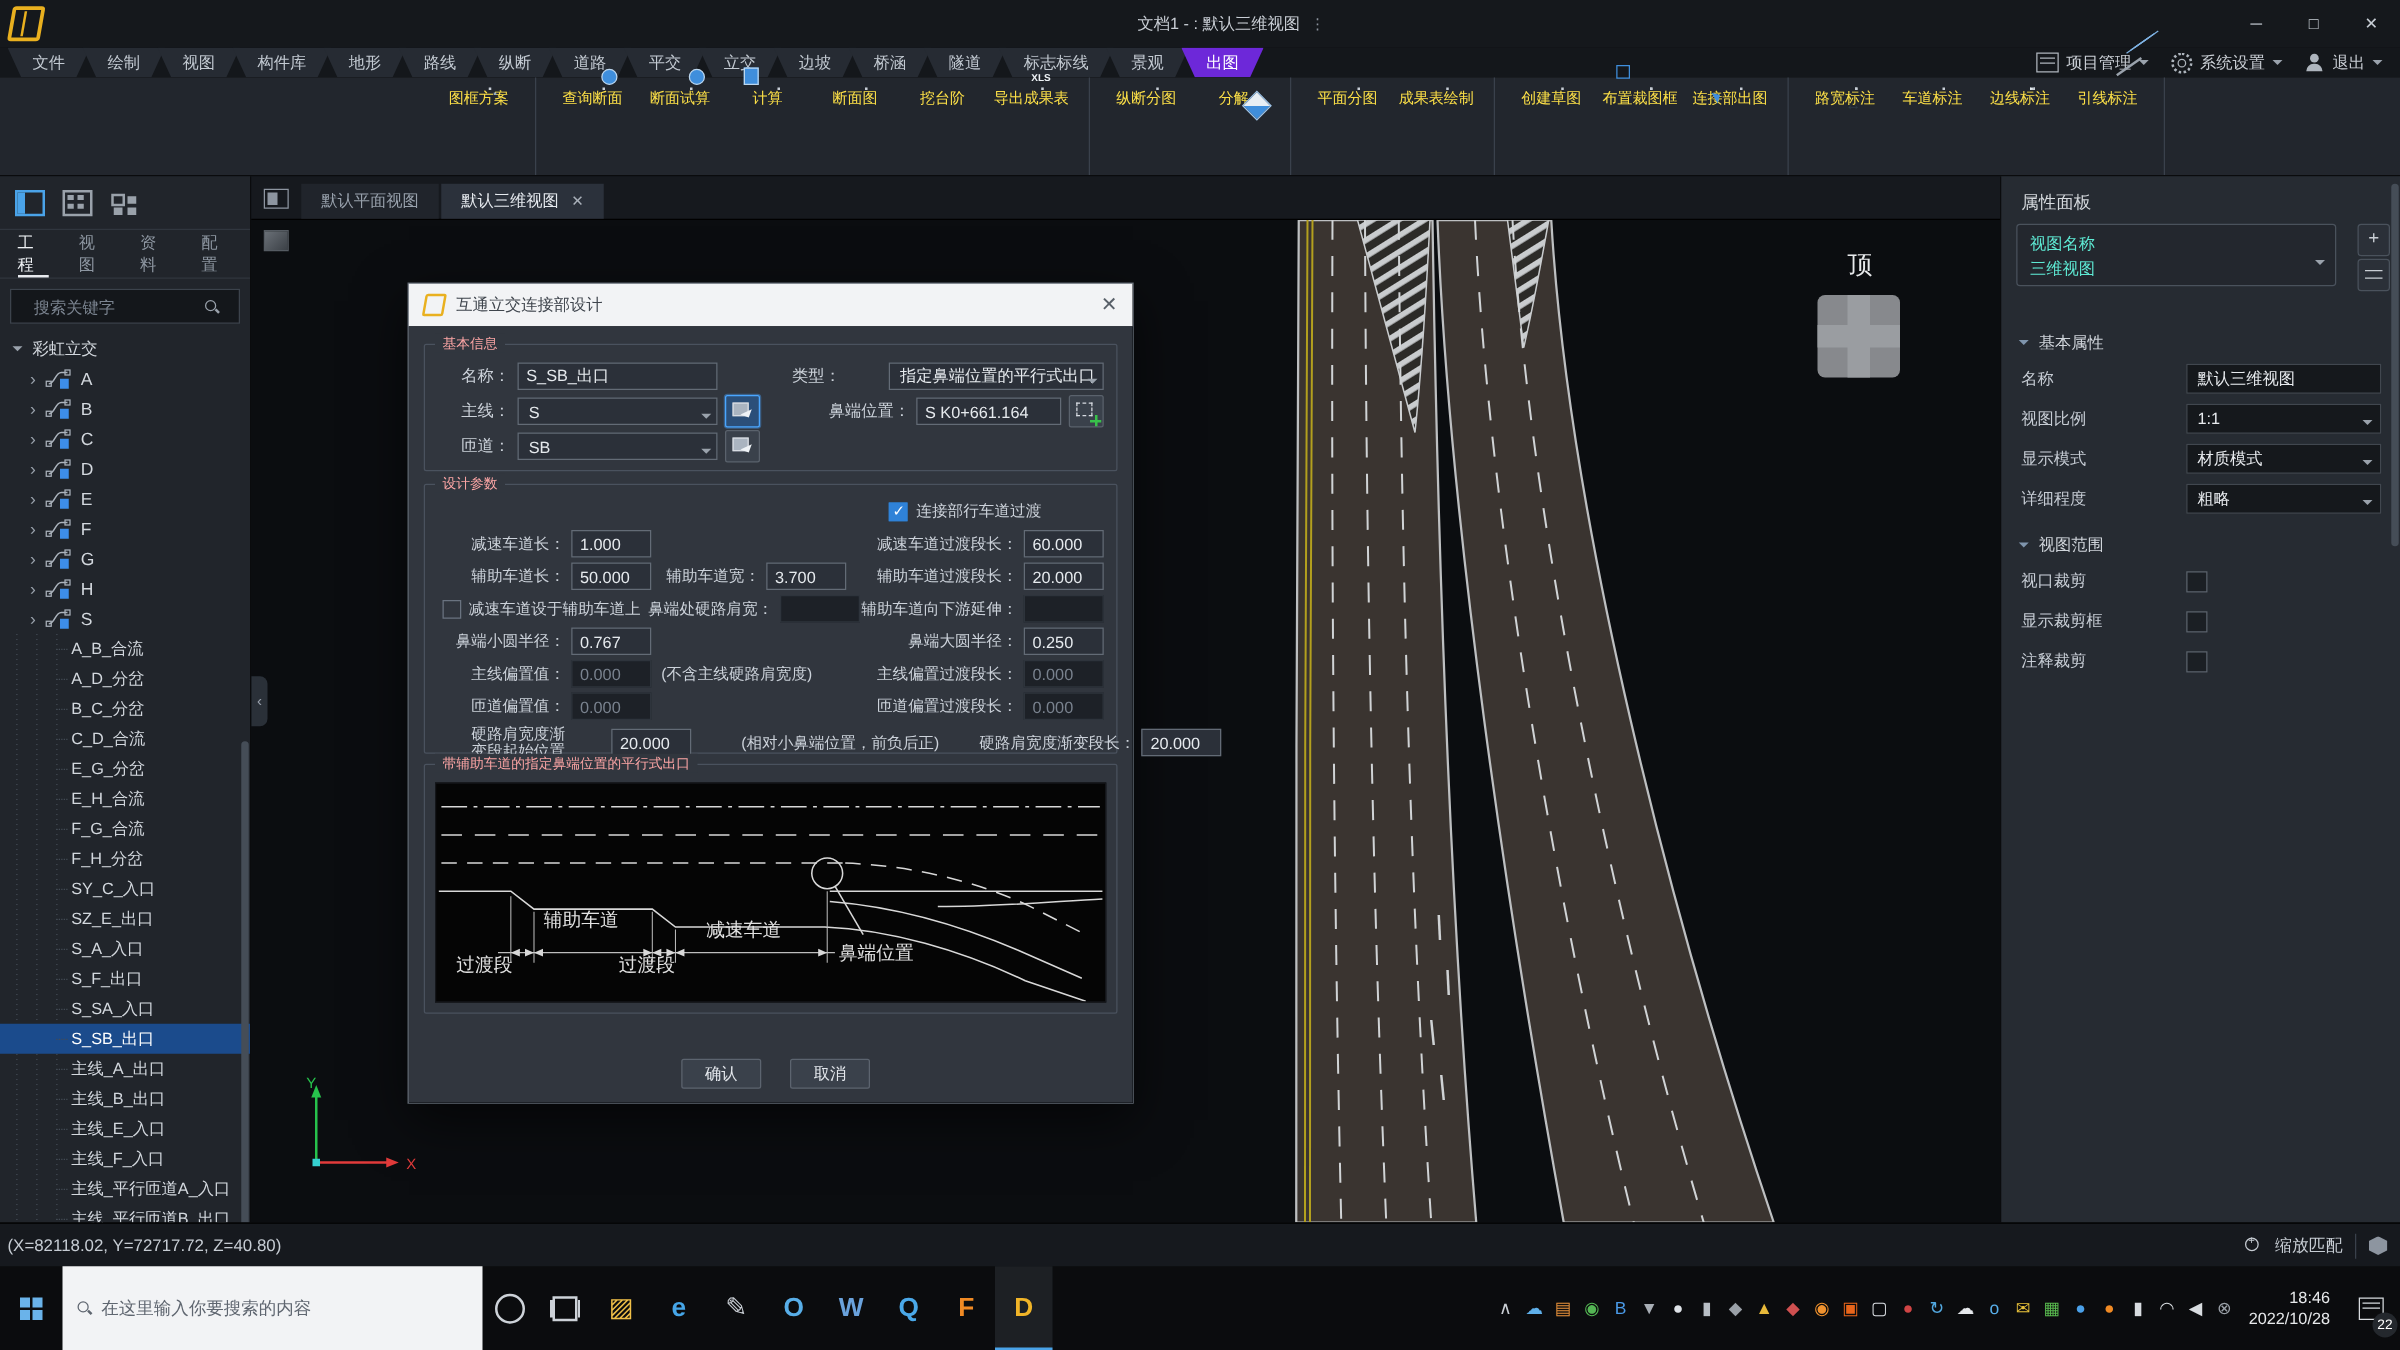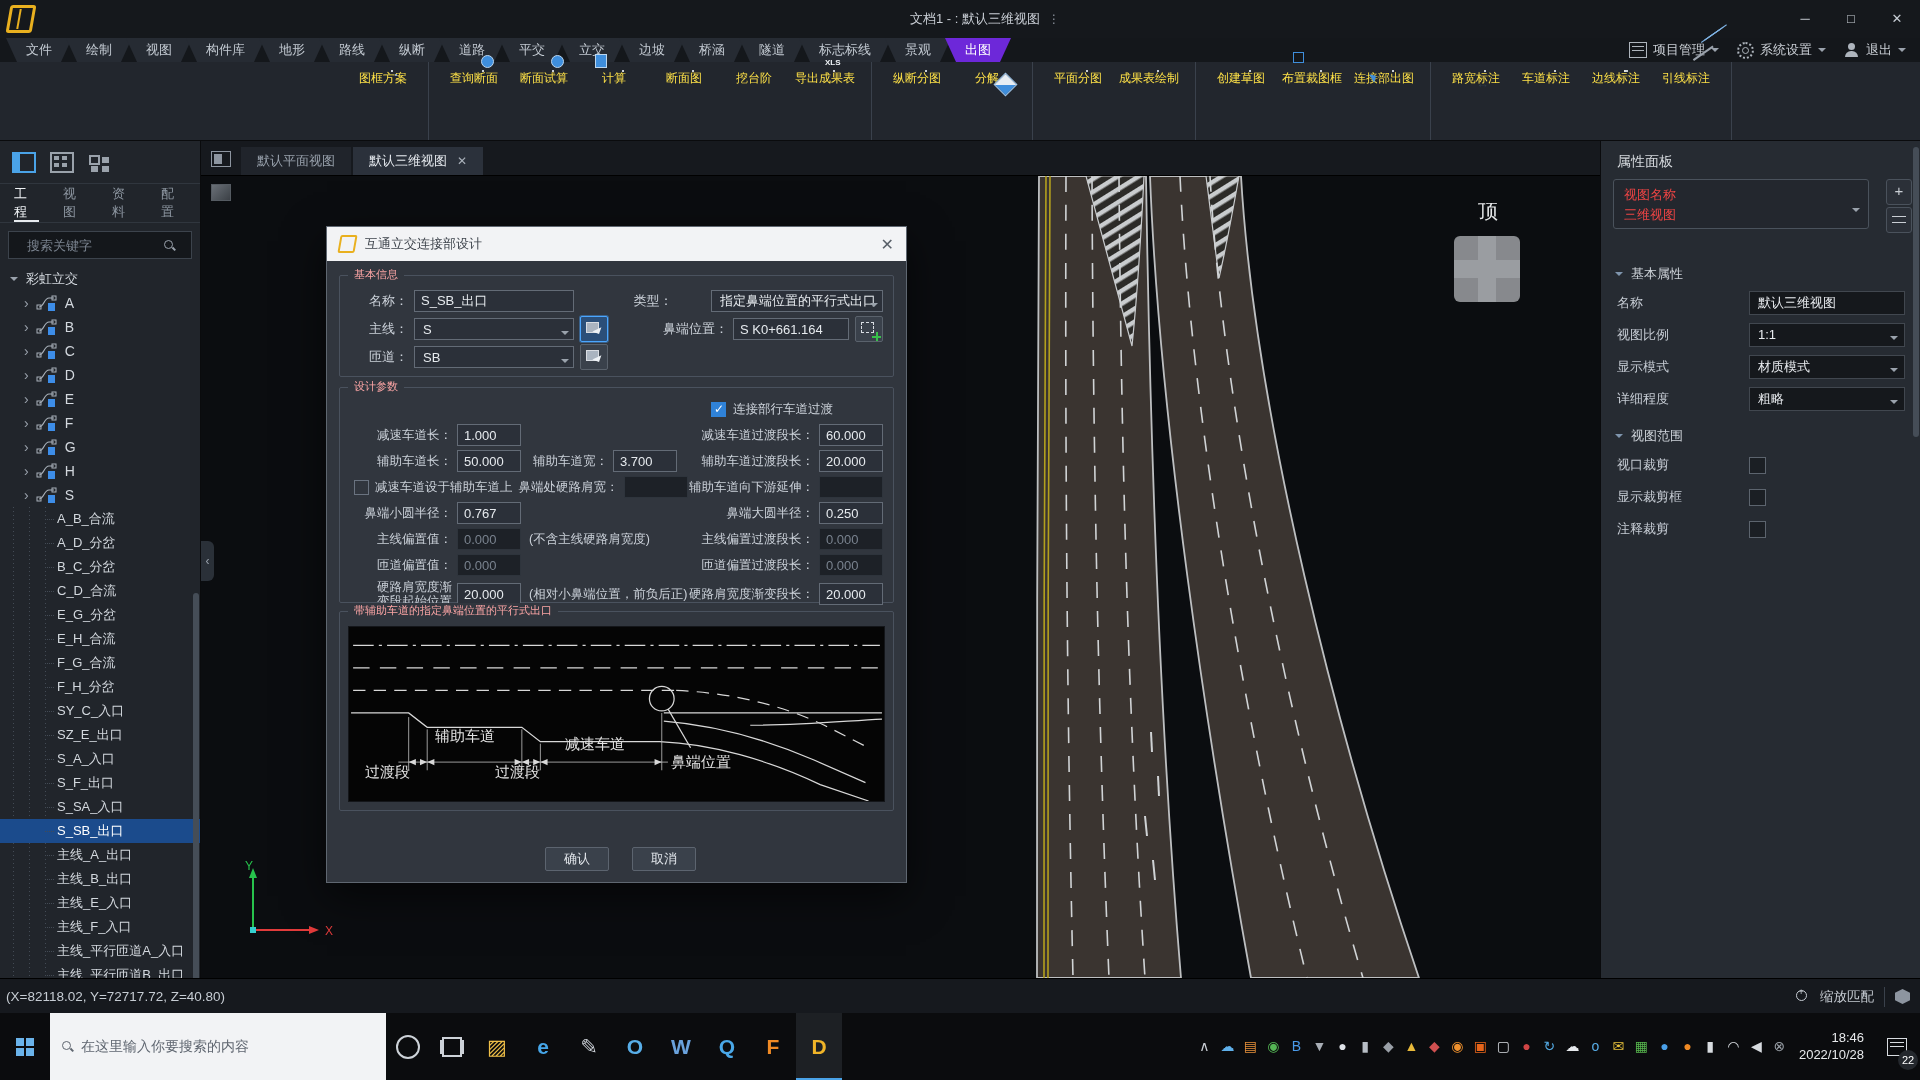--- a/index.html
+++ b/index.html
@@ -108,21 +108,21 @@
   .viewcube-label{position:absolute;left:1253px;top:22px;width:68px;text-align:center;color:#e8eaec;font-size:20px;}
   .viewcube{position:absolute;left:1253px;top:60px;width:66px;height:66px;background:#87898d;border-radius:6px;}
   .viewcube::before{content:"";position:absolute;left:0;right:0;top:24px;height:18px;background:#9a9da1;}
   .viewcube::after{content:"";position:absolute;top:0;bottom:0;left:24px;width:18px;background:#9a9da1;}
   .collapse-handle{position:absolute;left:0;top:365px;width:13px;height:40px;background:#2a3038;border-radius:0 6px 6px 0;color:#9aa2ad;text-align:center;line-height:40px;font-size:12px;}
   .collapse-handle::before{content:"‹";}
   .axis{position:absolute;left:22px;bottom:30px;}
   
   #right-panel{position:absolute;right:0;top:0;width:319px;height:100%;background:#262b32;border-left:1px solid #0a0b0d;}
   .rp-title{position:absolute;left:16px;top:12px;color:#d6dade;font-size:14px;}
-  .rp-combo{position:absolute;left:12px;top:38px;width:256px;height:50px;border:1px solid #4a525c;border-radius:3px;background:#23272e;padding:5px 24px 5px 10px;color:#ef4444;font-size:13px;line-height:1.55;box-sizing:border-box;}
+  .rp-combo{position:absolute;left:12px;top:38px;width:256px;height:50px;border:1px solid #4a525c;border-radius:3px;background:#23272e;padding:5px 24px 5px 10px;color:#5eead4;font-size:13px;line-height:1.55;box-sizing:border-box;}
   .rp-combo .caret-down{position:absolute;right:8px;top:24px;}
   .rp-sq{position:absolute;width:24px;height:24px;border:1px solid #4a525c;border-radius:3px;color:#c9ced4;text-align:center;line-height:22px;font-size:15px;background:#2b3038;}
   .rp-add{right:8px;top:38px;}
   .rp-filter{right:8px;top:66px;}
   .rp-filter::before{content:"";position:absolute;left:5px;right:5px;top:8px;border-top:1.5px solid #c9ced4;box-shadow:0 6px 0 #c9ced4;}
   .rp-sec{position:absolute;left:14px;display:flex;align-items:center;gap:8px;color:#cfd4da;font-size:13px;}
   .rp-sec .tri{width:0;height:0;border:4px solid transparent;border-top-color:#7f95ad;margin-top:4px;}
   .rp-row-label{position:absolute;left:16px;color:#c6ccd4;font-size:13px;line-height:24px;}
   .rp-input,.rp-select{position:absolute;left:148px;width:156px;height:24px;background:#15181c;border:1px solid #41474f;color:#e8ebef;font-size:13px;padding:0 8px;box-sizing:border-box;line-height:22px;}
   .rp-select .caret-down{position:absolute;right:6px;top:8px;}
@@ -815,21 +815,21 @@
             </span>
         </div>
         <div class="drow">
           <span class="pl">匝道偏置值：</span>
           <input class="din pi dim" value="0.000" style="">
           <span class="pr">
               <span class="prl">匝道偏置过渡段长：</span>
               <input class="din pi dim" value="0.000" style="">
             </span>
         </div>
-        <div class="drow" style="height:32px;">
+        <div class="drow" style="height:32px;gap:32px;">
           <span class="pl pl2">硬路肩宽度渐
 变段起始位置</span>
           <input class="din pi" value="20.000" style="">
           <span class="pnote">(相对小鼻端位置，前负后正)</span>
           <span class="pr">
               <span class="prl">硬路肩宽度渐变段长：</span>
               <input class="din pi" value="20.000" style="">
             </span>
         </div>
       </div>

